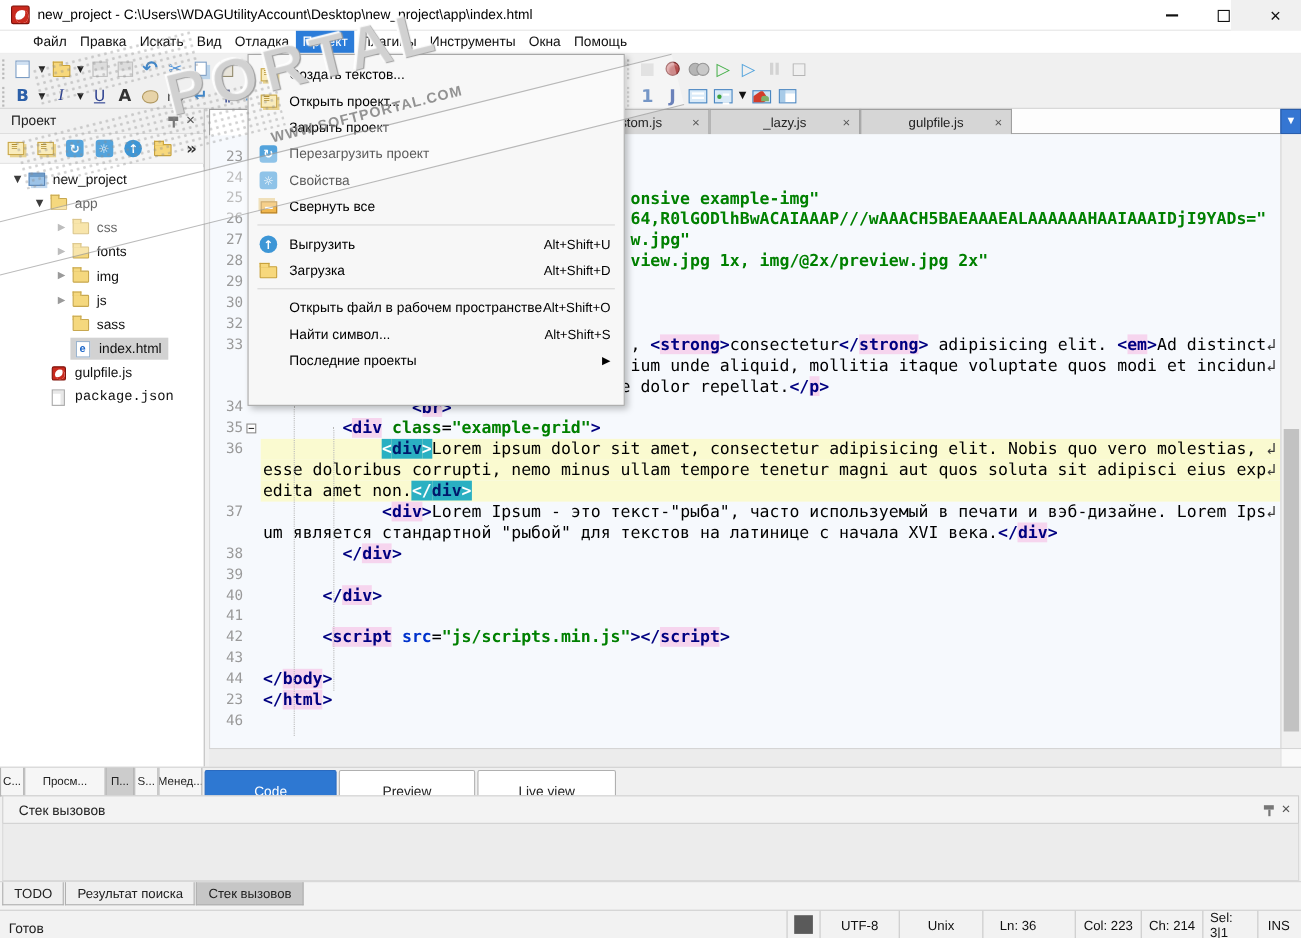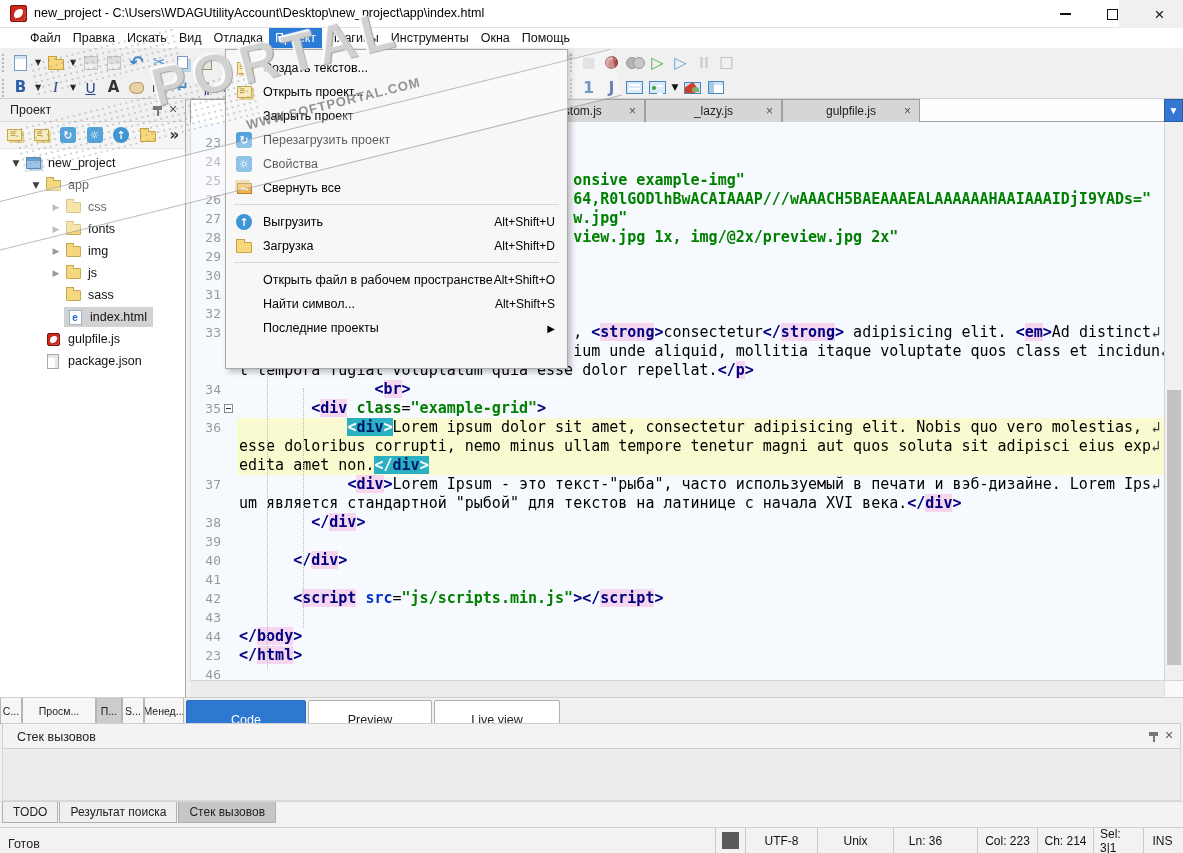--- a/index.html
+++ b/index.html
@@ -406,21 +406,21 @@
             <span class="tlabel">index.html</span>
           </span>
         </div>
         <div class="trow" style="padding-left: 28px;">
           <span class="tarr none"></span>
           <span class="tico">
             <span class="f-gulp"></span>
           </span>
           <span class="tlabel">gulpfile.js</span>
         </div>
-        <div class="trow" style="padding-left: 28px;">
+        <div class="trow" style="padding-left: 28px; font-family: Liberation Mono, monospace;">
           <span class="tarr none"></span>
           <span class="tico">
             <span class="f-json"></span>
           </span>
           <span class="tlabel">package.json</span>
         </div>
       </div>
   </div>
 
   <div id="editor-bg"></div>
@@ -482,38 +482,33 @@
         <span class="ln">29</span>
         <span class="fold"></span>
         <span class="codeln"></span>
       </div>
       <div class="crow">
         <span class="ln">30</span>
         <span class="fold"></span>
         <span class="codeln"></span>
       </div>
       <div class="crow">
-        <span class="ln">31</span>
-        <span class="fold"></span>
-        <span class="codeln"></span>
-      </div>
-      <div class="crow">
         <span class="ln">32</span>
         <span class="fold"></span>
         <span class="codeln"></span>
       </div>
       <div class="crow">
         <span class="ln">33</span>
         <span class="fold"></span>
         <span class="codeln">                                     <span class="sP">, </span><span class="sB">&lt;</span><span class="sT">strong</span><span class="sB">&gt;</span><span class="sP">consectetur</span><span class="sB">&lt;/</span><span class="sT">strong</span><span class="sB">&gt;</span><span class="sP"> adipisicing elit. </span><span class="sB">&lt;</span><span class="sT">em</span><span class="sB">&gt;</span><span class="sP">Ad distinct</span><span class="wmk">↲</span></span>
       </div>
       <div class="crow">
         <span class="ln"></span>
         <span class="fold"></span>
-        <span class="codeln">                                     <span class="sP">ium unde aliquid, mollitia itaque voluptate quos class et incidun</span><span class="wmk">↲</span></span>
+        <span class="codeln">                                     <span class="sP">ium unde aliquid, mollitia itaque voluptate quos modi et incidun</span><span class="wmk">↲</span></span>
       </div>
       <div class="crow">
         <span class="ln"></span>
         <span class="fold"></span>
         <span class="codeln"><span class="sP">t tempora fugiat voluptatum quia esse dolor repellat.</span><span class="sB">&lt;/</span><span class="sT">p</span><span class="sB">&gt;</span></span>
       </div>
       <div class="crow">
         <span class="ln">34</span>
         <span class="fold"></span>
         <span class="codeln">               <span class="sB">&lt;</span><span class="sT">br</span><span class="sB">&gt;</span></span>

